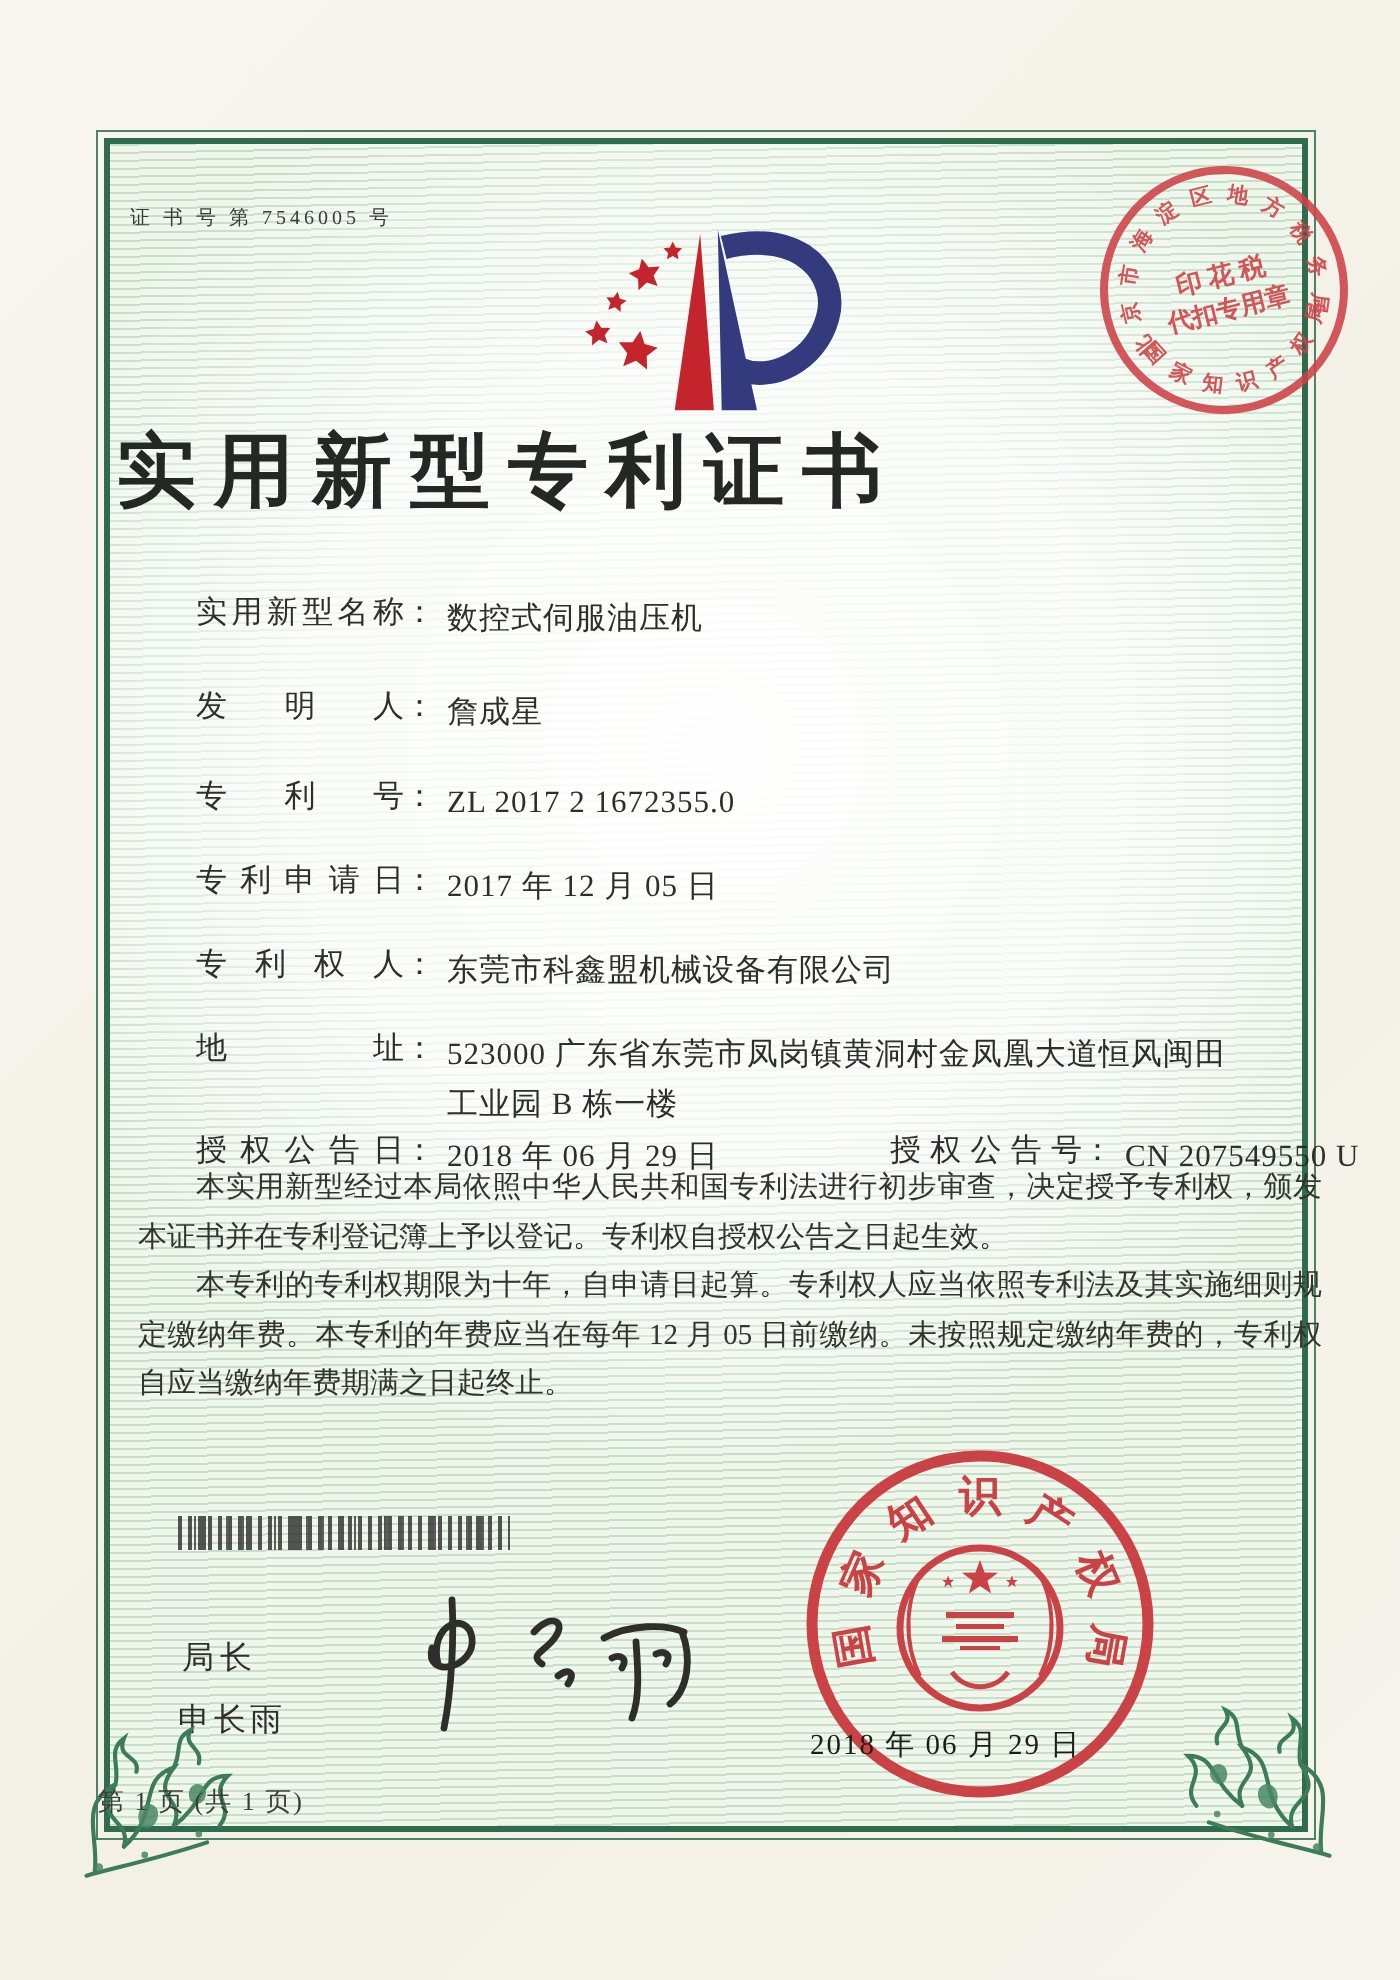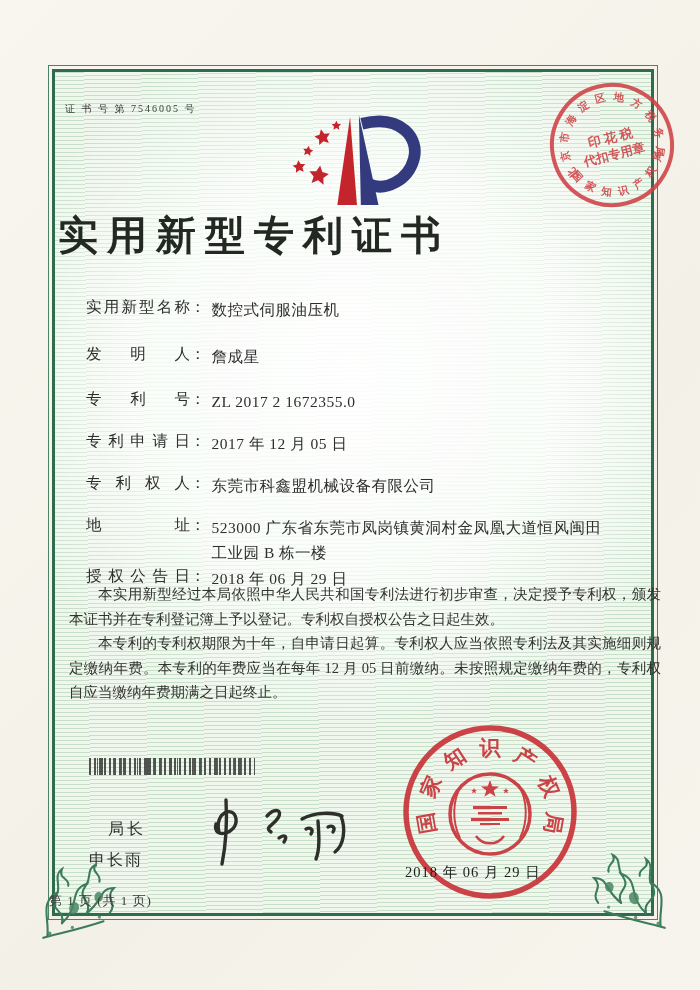--- a/index.html
+++ b/index.html
@@ -40,42 +40,42 @@
   .logo{position:absolute;left:235px;top:45px;width:140px;height:98px;}
 
   .title{
     position:absolute;left:0;top:142px;width:100%;
     font-size:40px;font-weight:700;color:#232823;
     letter-spacing:9px;text-indent:9px;
   }
 
   .fields{position:absolute;left:37px;top:0;width:560px;}
   .field-row{position:absolute;font-size:15.5px;color:#2e2e2c;line-height:20px;white-space:nowrap;}
-  .f-label{display:inline-block;width:104px;text-align:justify;text-align-last:justify;vertical-align:top;}
+  .f-label{display:inline-block;width:104px;text-align:justify;text-align-last:justify;vertical-align:top;margin-left:12px;}
   .f-colon{display:inline-block;vertical-align:top;margin-right:6px;}
   .f-value{display:inline-block;vertical-align:top;letter-spacing:0.5px;white-space:pre-line;max-width:430px;line-height:25px;}
   .grant-no{position:absolute;left:347px;top:0;}
 
   .paragraphs{
     position:absolute;left:20px;top:516px;width:592px;
     font-size:14.5px;line-height:24.5px;color:#33332f;
     text-align:justify;
   }
   .paragraphs p{margin:0;text-indent:2em;}
 
   .barcode{
     position:absolute;left:40px;top:692px;width:166px;height:17px;
     background:
       repeating-linear-gradient(90deg,#2c2c2c 0 2px,transparent 2px 5px),
       repeating-linear-gradient(90deg,#3a3a3a 0 1px,transparent 1px 8px),
       repeating-linear-gradient(90deg,transparent 0 11px,#2c2c2c 11px 14px,transparent 14px 23px);
     opacity:.8;
   }
 
-  .signer-title{position:absolute;left:42px;top:753px;font-size:16px;color:#2f2f2d;letter-spacing:3px;margin-left:17px;}
+  .signer-title{position:absolute;left:42px;top:753px;font-size:16px;color:#2f2f2d;letter-spacing:3px;}
   .signer-name{position:absolute;left:40px;top:784px;font-size:16px;color:#2f2f2d;letter-spacing:2px;}
   .signature{position:absolute;left:140px;top:726px;width:175px;height:80px;}
 
   .seal{position:absolute;left:351px;top:656px;width:180px;height:180px;opacity:.93;}
   .seal-date{
     position:absolute;left:356px;top:797px;width:180px;
     font-size:14.5px;color:#1d1d1b;letter-spacing:1px;white-space:nowrap;
   }
 
   .tax-stamp{position:absolute;left:496px;top:12px;width:134px;height:134px;transform:rotate(-14deg);opacity:.88;}
@@ -135,20 +135,23 @@
         </div>
         <div class="field-row" style="top:407px">
           <span class="f-label">专利权人</span><span class="f-colon">：</span><span class="f-value">东莞市科鑫盟机械设备有限公司</span>
         </div>
         <div class="field-row" style="top:449px">
           <span class="f-label">地址</span><span class="f-colon">：</span><span class="f-value">523000 广东省东莞市凤岗镇黄洞村金凤凰大道恒风闽田
 工业园 B 栋一楼</span>
         </div>
         <div class="field-row" style="top:500px">
           <span class="f-label">授权公告日</span><span class="f-colon">：</span><span class="f-value">2018 年 06 月 29 日</span>
+          <span class="grant-no">
+            <span class="f-label" style="width:96px">授权公告号</span><span class="f-colon">：</span><span class="f-value">CN 207549550 U</span>
+          </span>
         </div>
       </div>
 
       <div class="paragraphs">
         <p>本实用新型经过本局依照中华人民共和国专利法进行初步审查，决定授予专利权，颁发本证书并在专利登记簿上予以登记。专利权自授权公告之日起生效。</p>
         <p>本专利的专利权期限为十年，自申请日起算。专利权人应当依照专利法及其实施细则规定缴纳年费。本专利的年费应当在每年 12 月 05 日前缴纳。未按照规定缴纳年费的，专利权自应当缴纳年费期满之日起终止。</p>
       </div>
 
       <div class="barcode"></div>
 

